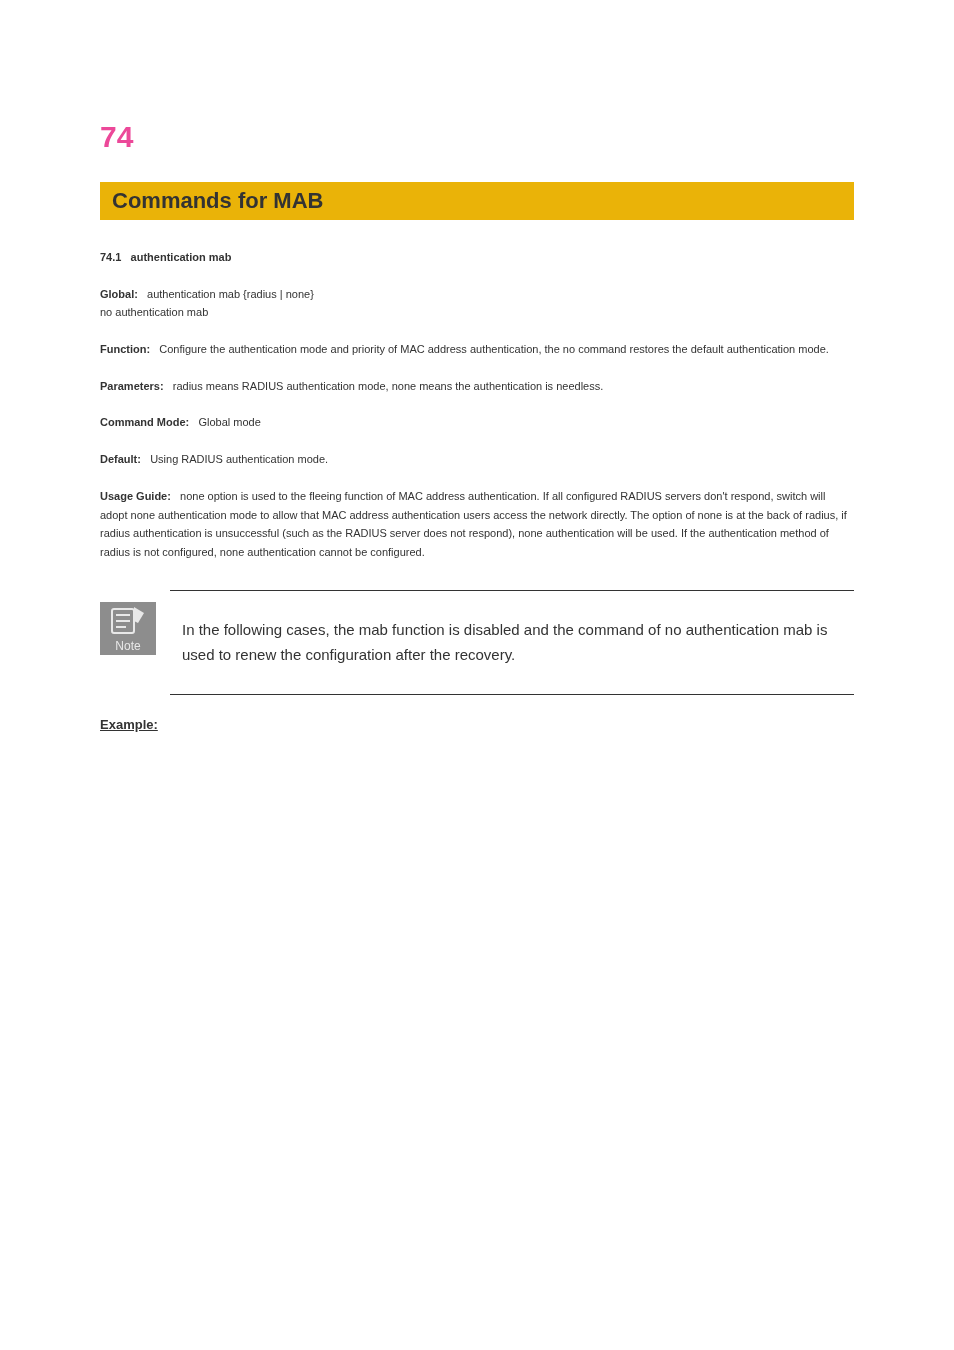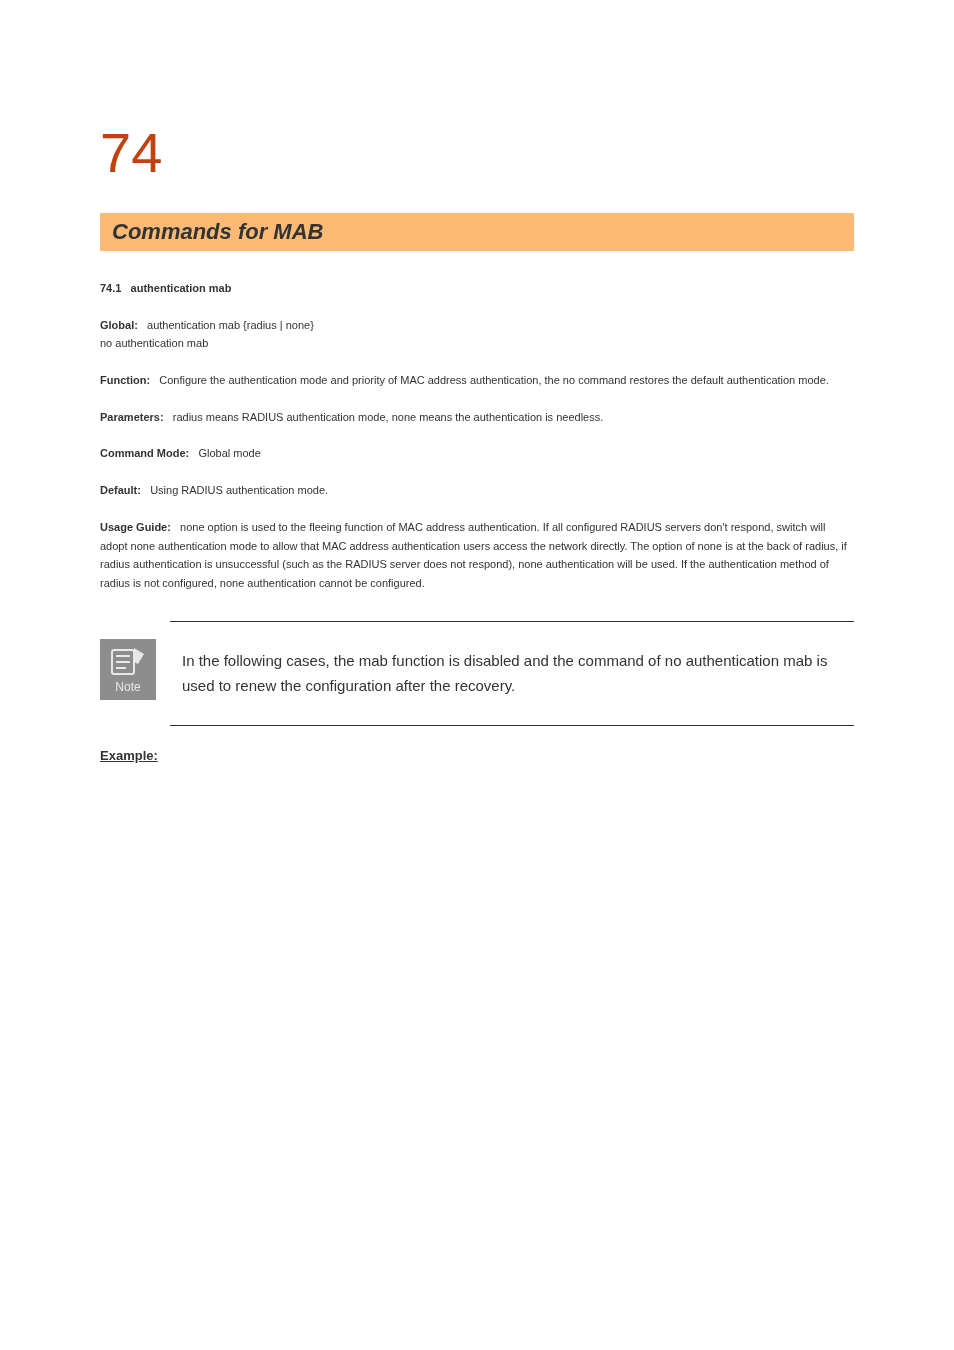--- a/index.html
+++ b/index.html
@@ -1,24 +1,24 @@
 <!DOCTYPE html>
 <html><head>
 <meta charset="utf-8">
 <style>
   html,body{margin:0;padding:0;background:#fff;font-family:Arial,Helvetica,sans-serif;color:#333;}
   .page{width:954px;height:1350px;box-sizing:border-box;padding:120px 100px 60px 100px;position:relative;}
-  .chapter-num{font-size:56px;font-weight:normal;color:#c2410c;margin:0 0 28px 0;}
-  .banner{background:#fdba74;padding:6px 12px;font-size:22px;font-weight:bold;margin-bottom:28px;font-style:italic;}
+  .chapter-num{font-size:30px;font-weight:bold;color:#ec4899;margin:0 0 28px 0;}
+  .banner{background:#eab308;padding:6px 12px;font-size:22px;font-weight:bold;margin-bottom:28px;}
   .body-text p{font-size:11px;line-height:1.7;margin:4px 0 18px 0;}
   .bold{font-weight:bold;}
   .note-block{display:flex;align-items:flex-start;margin:28px 0 22px 0;}
   .note-rule-top,.note-rule-bot{border-top:1px solid #333;height:0;}
   .note-icon{width:56px;flex:0 0 56px;margin-right:14px;}
-  .note-icon .box{background:#8d8d8d;width:56px;height:61px;margin-top:18px;display:flex;flex-direction:column;align-items:center;justify-content:center;}
+  .note-icon .box{background:#8d8d8d;width:56px;height:53px;margin-top:12px;display:flex;flex-direction:column;align-items:center;justify-content:center;}
   .note-icon svg{display:block;}
   .note-icon .lbl{color:#e8e8e8;font-size:12px;margin-top:2px;}
   .note-body{flex:1;}
   .note-body .inner{padding:14px 0;}
   .note-body p{font-size:15px;line-height:1.7;margin:12px;}
   .example-label{font-size:13px;font-weight:bold;margin:10px 0 8px 0;text-decoration:underline;}
   .code-block{border:2px solid #6a6a6a;background:#e4e4e4;padding:10px 14px;font-family:"Courier New",monospace;font-size:14px;white-space:pre-wrap;}
 </style>
 </head>
 <body>

